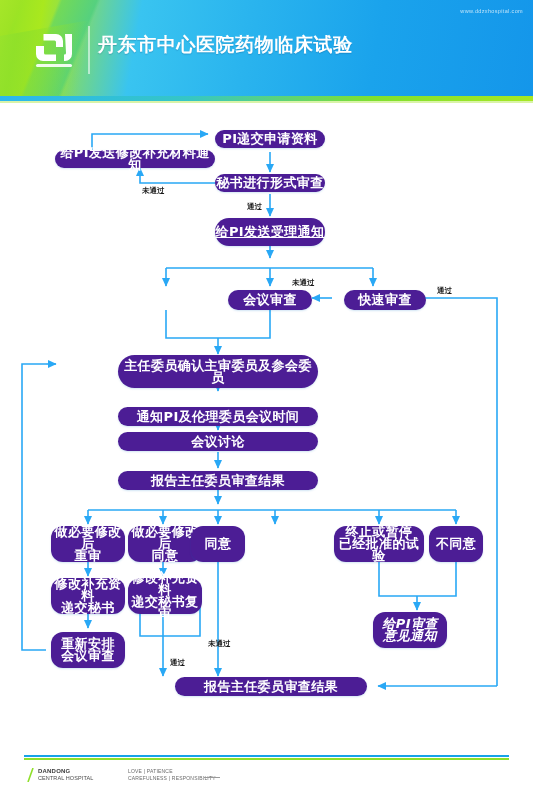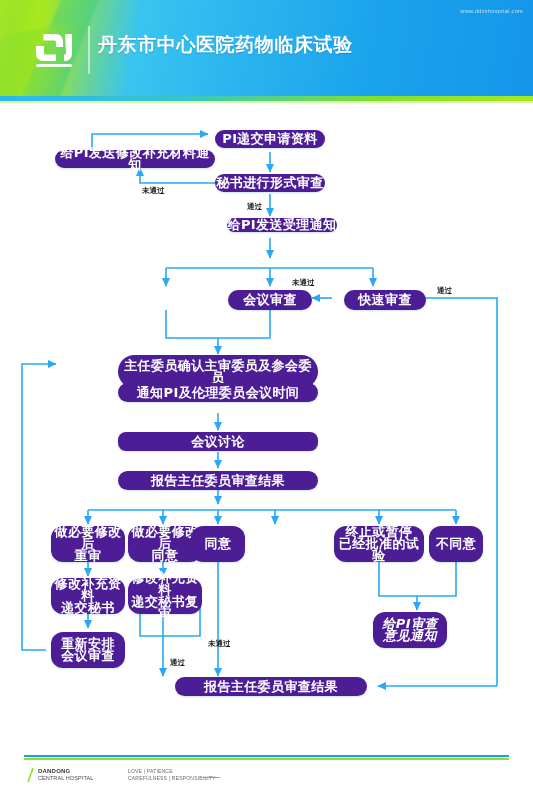--- a/index.html
+++ b/index.html
@@ -226,32 +226,32 @@
         <path d="M200,28 L208,28" marker-end="url(#ar)"></path>
       </g>
     </svg>
 
     <div class="node" style="left:215px; top:24px; width:110px; height:18px;">PI递交申请资料</div>
 
     <div class="node" style="left:55px; top:44px; width:160px; height:18px;">给PI发送修改补充材料通知</div>
 
     <div class="node" style="left:215px; top:68px; width:110px; height:18px;">秘书进行形式审查</div>
 
-    <div class="node" style="left:227px; top:112px; width:110px; height:14px;">给PI发送受理通知</div>
+    <div class="node" style="left:215px; top:112px; width:110px; height:28px;text-decoration:underline;">给PI发送受理通知</div>
 
 
     <div class="node" style="left:228px; top:184px; width:84px; height:20px;">会议审查</div>
 
     <div class="node" style="left:332px; top:184px; width:82px; height:20px;margin-left:12px;">快速审查</div>
 
     <div class="node" style="left:118px; top:249px; width:200px; height:33px;">主任委员确认主审委员及参会委员</div>
 
-    <div class="node" style="left:118px; top:277px; width:200px; height:19px;">通知PI及伦理委员会议时间</div>
-
-    <div class="node" style="left:118px; top:326px; width:200px; height:19px;border-radius:8px;">会议讨论</div>
+    <div class="node" style="left:118px; top:301px; width:200px; height:19px;">通知PI及伦理委员会议时间</div>
+
+    <div class="node" style="left:118px; top:326px; width:200px; height:19px;">会议讨论</div>
 
     <div class="node" style="left:118px; top:365px; width:200px; height:19px;">报告主任委员审查结果</div>
 
     <div class="node two" style="left:51px; top:420px; width:74px; height:36px;">做必要修改后
 重审</div>
 
     <div class="node two" style="left:128px; top:420px; width:74px; height:36px;">做必要修改后
 同意</div>
 
     <div class="node two" style="left:191px; top:420px; width:54px; height:36px;">同意</div>

